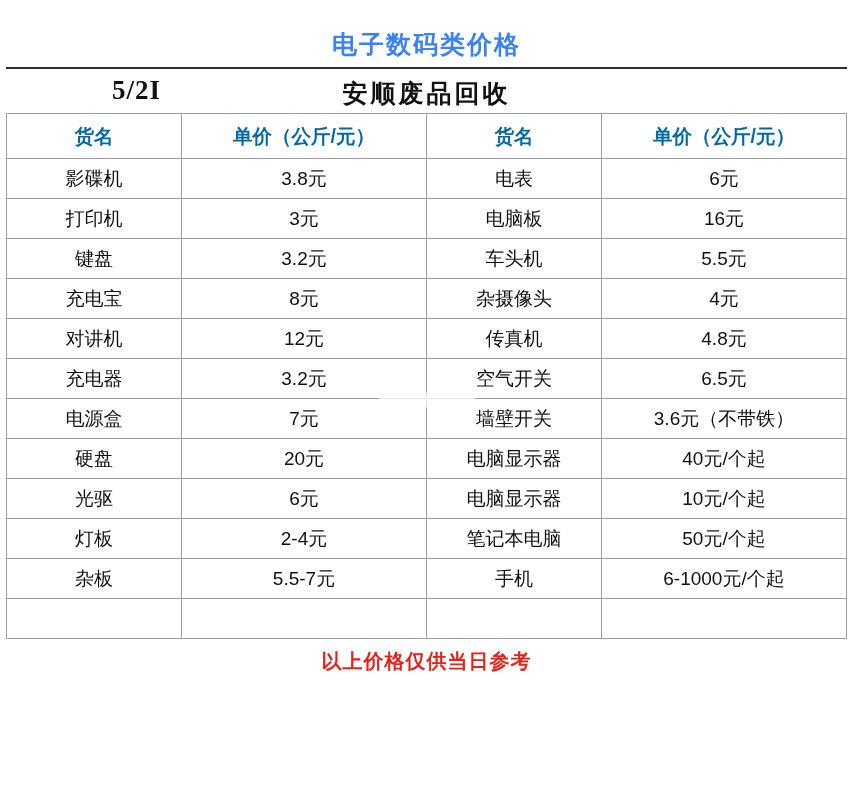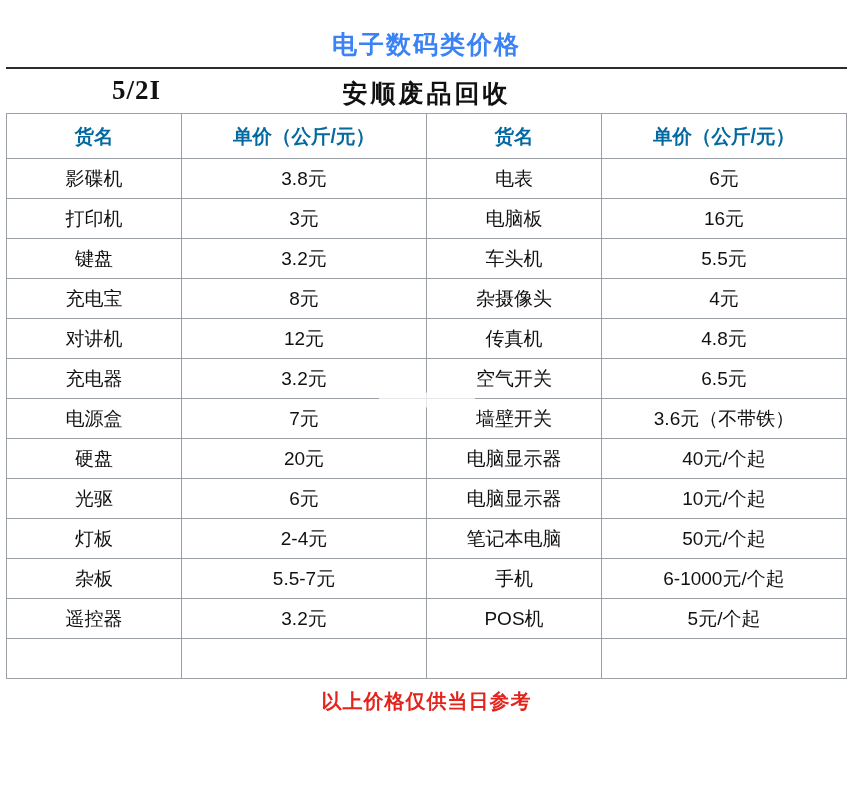--- a/index.html
+++ b/index.html
@@ -207,26 +207,20 @@
         <td>笔记本电脑</td>
         <td>50元/个起</td>
       </tr>
       <tr>
         <td>杂板</td>
         <td>5.5-7元</td>
         <td>手机</td>
         <td>6-1000元/个起</td>
       </tr>
       <tr>
-        <td>遥控器</td>
-        <td>3.2元</td>
-        <td>POS机</td>
-        <td>5元/个起</td>
-      </tr>
-      <tr>
         <td></td>
         <td></td>
         <td></td>
         <td></td>
       </tr>
     </tbody>
   </table>
 
   <div class="footer">以上价格仅供当日参考</div>
 

